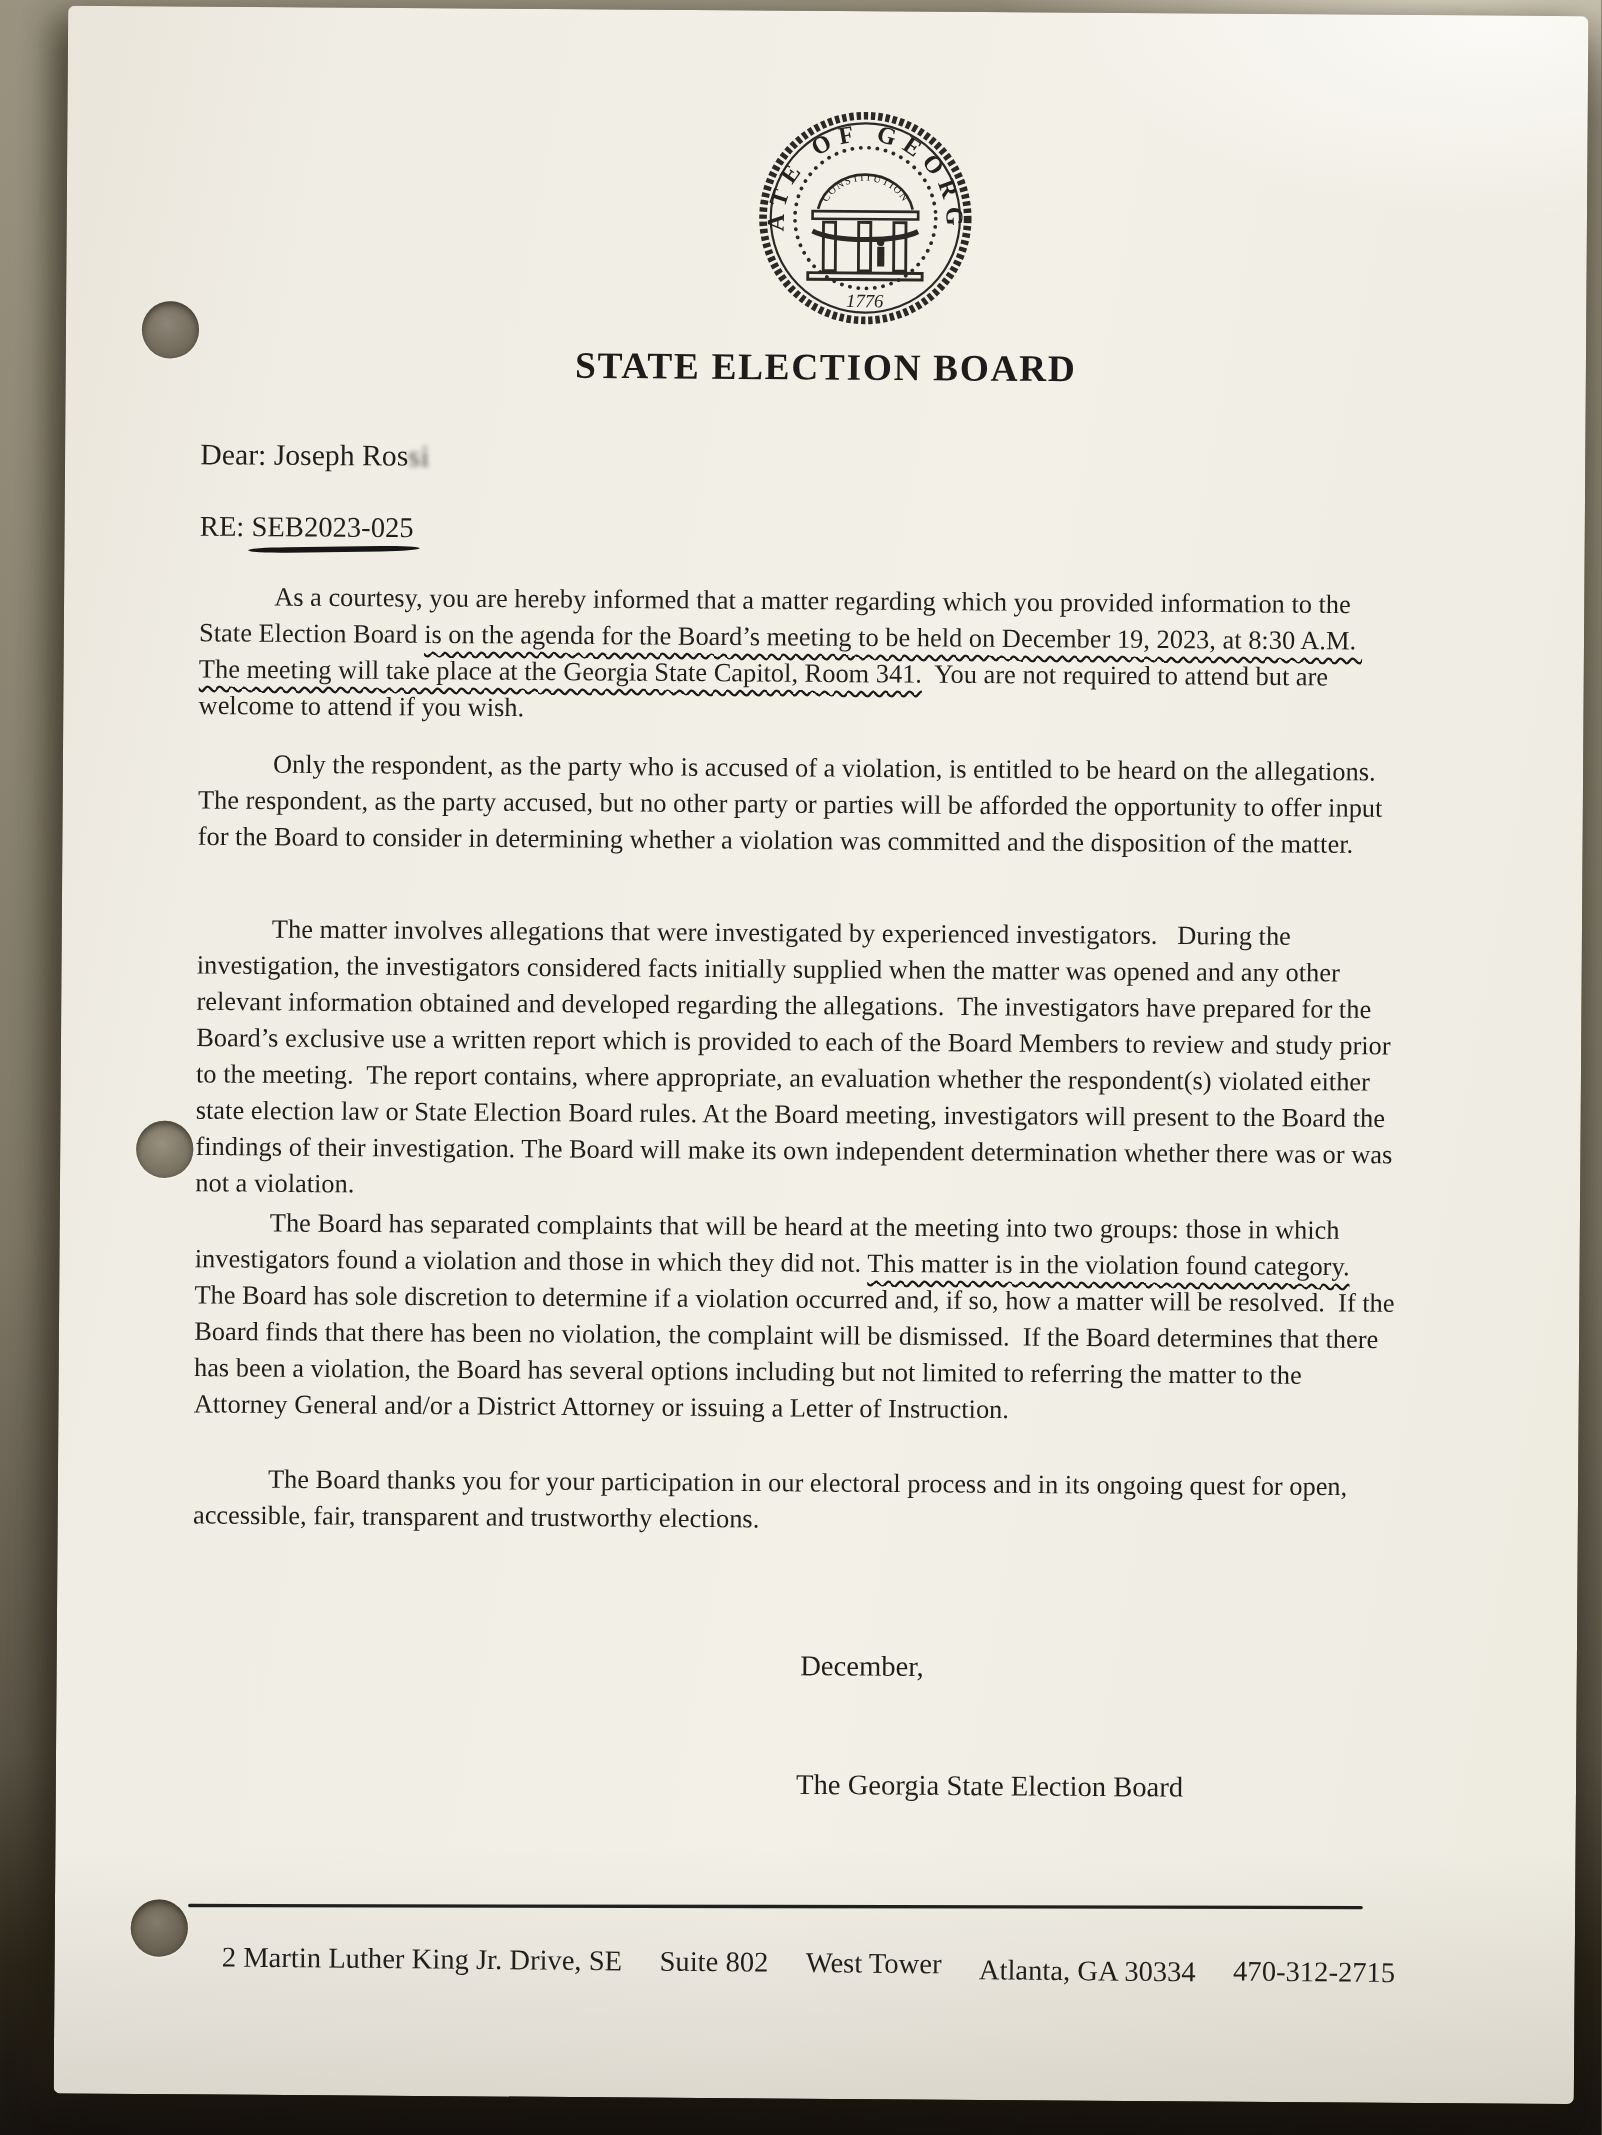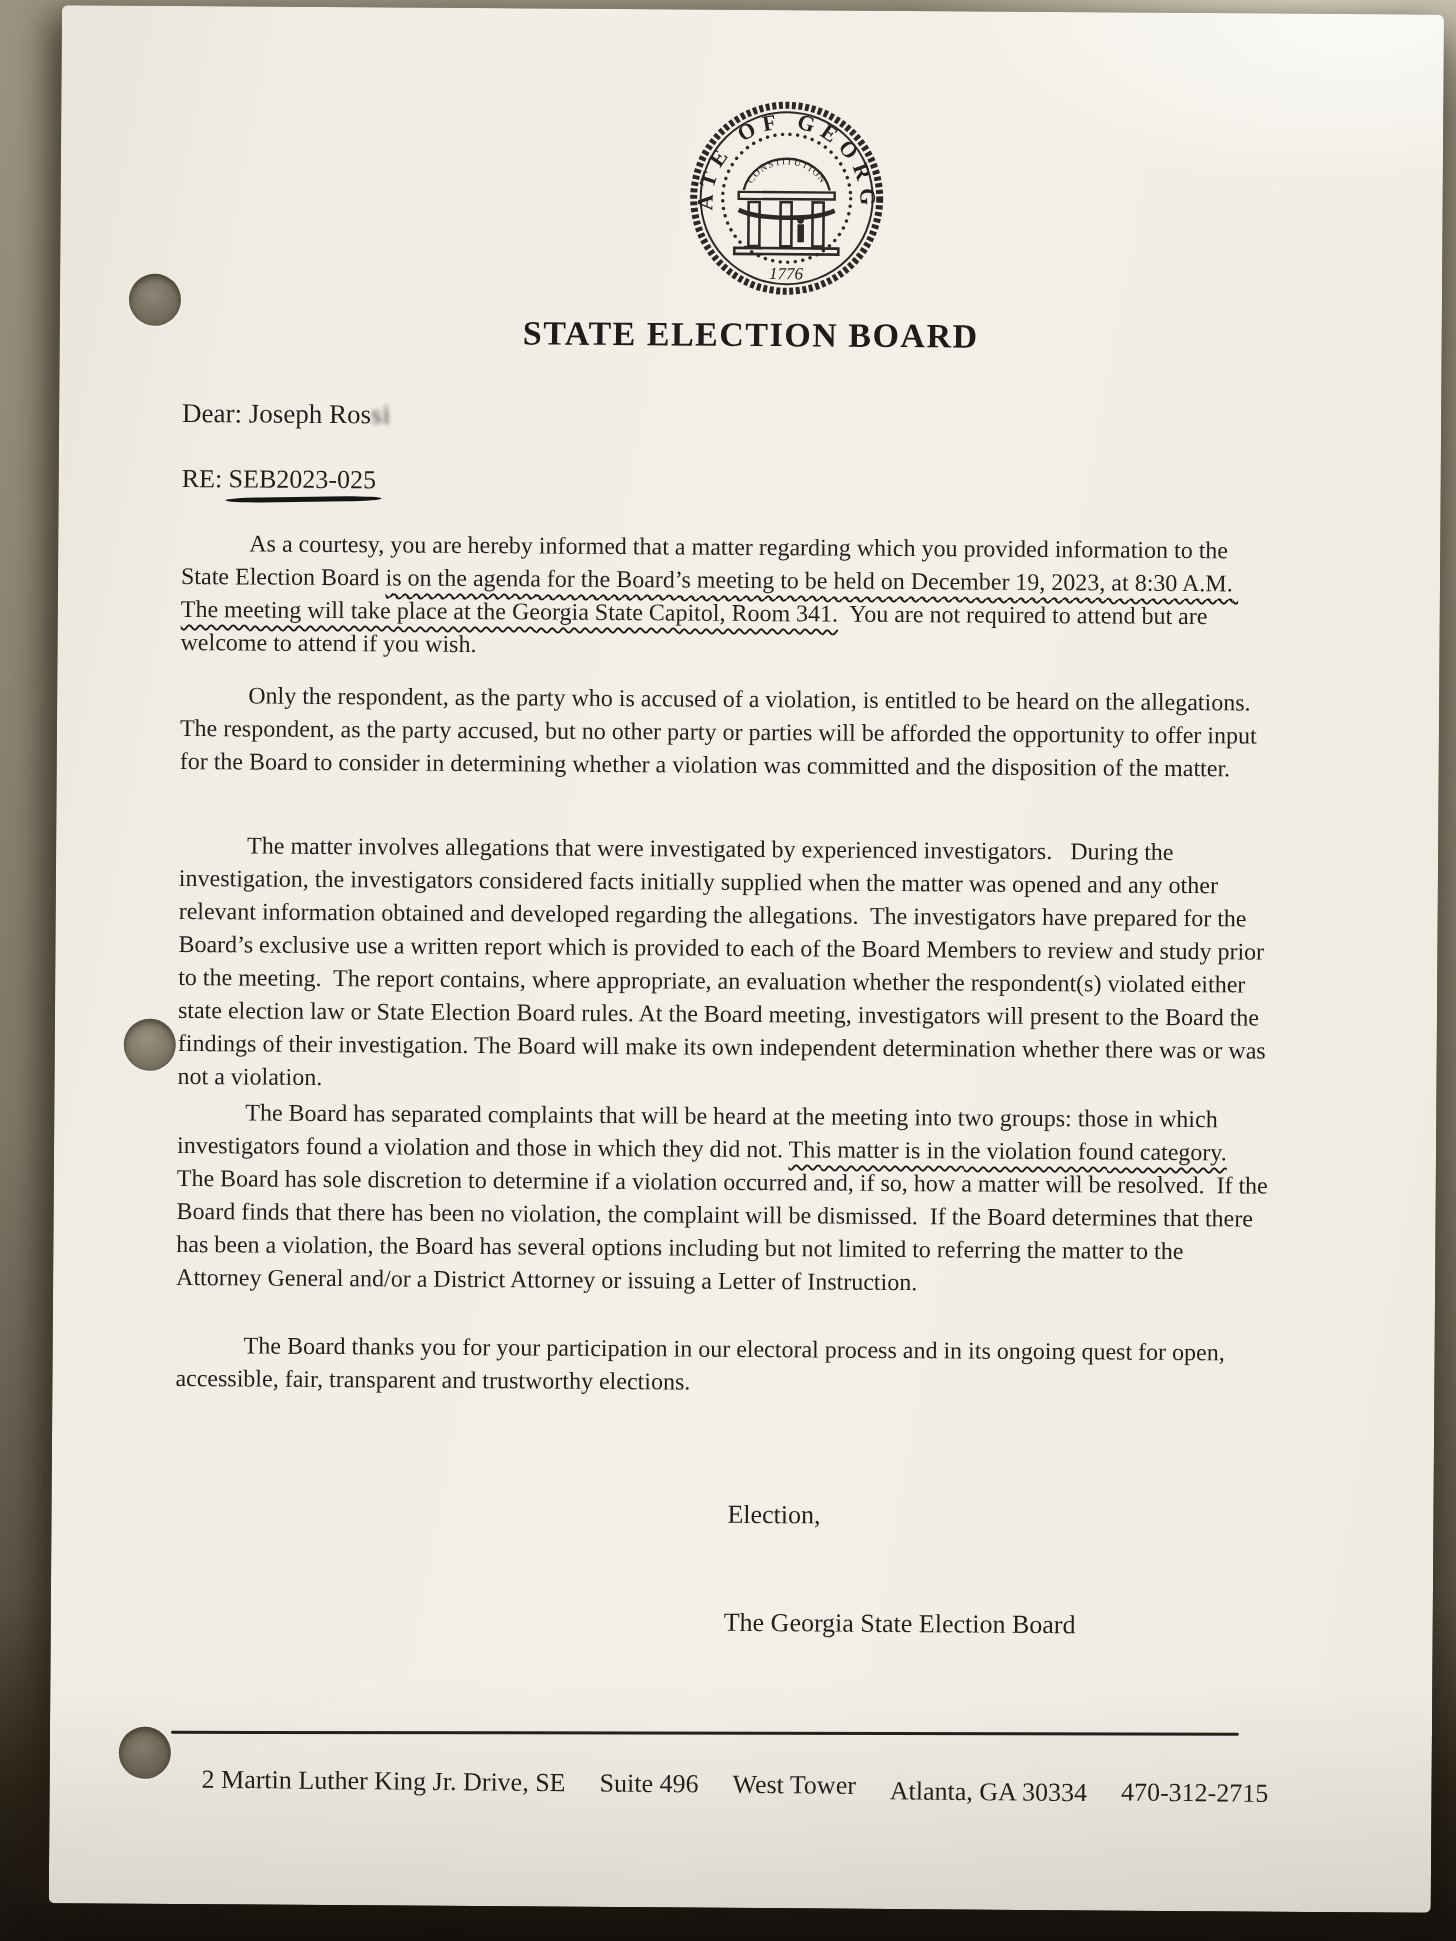--- a/index.html
+++ b/index.html
@@ -124,26 +124,26 @@
     <div class="para p1"><span>As a courtesy, you are hereby informed that a matter regarding which you provided information to the State Election Board </span><span class="pen">is on the agenda for the Board’s meeting to be held on December 19, 2023, at 8:30 A.M. The meeting will take place at the Georgia State Capitol, Room 341.</span><span>  You are not required to attend but are welcome to attend if you wish.</span></div>
 
     <div class="para p2">Only the respondent, as the party who is accused of a violation, is entitled to be heard on the allegations.  The respondent, as the party accused, but no other party or parties will be afforded the opportunity to offer input for the Board to consider in determining whether a violation was committed and the disposition of the matter.</div>
 
     <div class="para p3">The matter involves allegations that were investigated by experienced investigators.   During the investigation, the investigators considered facts initially supplied when the matter was opened and any other relevant information obtained and developed regarding the allegations.  The investigators have prepared for the Board’s exclusive use a written report which is provided to each of the Board Members to review and study prior to the meeting.  The report contains, where appropriate, an evaluation whether the respondent(s) violated either state election law or State Election Board rules. At the Board meeting, investigators will present to the Board the findings of their investigation. The Board will make its own independent determination whether there was or was not a violation.</div>
 
     <div class="para p4"><span>The Board has separated complaints that will be heard at the meeting into two groups: those in which investigators found a violation and those in which they did not. </span><span class="pen">This matter is in the violation found category.</span><span> The Board has sole discretion to determine if a violation occurred and, if so, how a matter will be resolved.  If the Board finds that there has been no violation, the complaint will be dismissed.  If the Board determines that there has been a violation, the Board has several options including but not limited to referring the matter to the Attorney General and/or a District Attorney or issuing a Letter of Instruction.</span></div>
 
     <div class="para p5">The Board thanks you for your participation in our electoral process and in its ongoing quest for open, accessible, fair, transparent and trustworthy elections.</div>
 
-    <div class="closing">Election,</div>
+    <div class="closing">December,</div>
     <div class="signer">The Georgia State Election Board</div>
 
     <div class="footer-rule"></div>
     <div class="footer-text">
       <span class="f1">2 Martin Luther King Jr. Drive, SE</span>
-      <span class="f2">Suite 496</span>
+      <span class="f2">Suite 802</span>
       <span class="f3">West Tower</span>
       <span class="f4">Atlanta, GA 30334</span>
       <span class="f5">470-312-2715</span>
     </div>
 
   </div>
 </div>
 
 </body></html>

